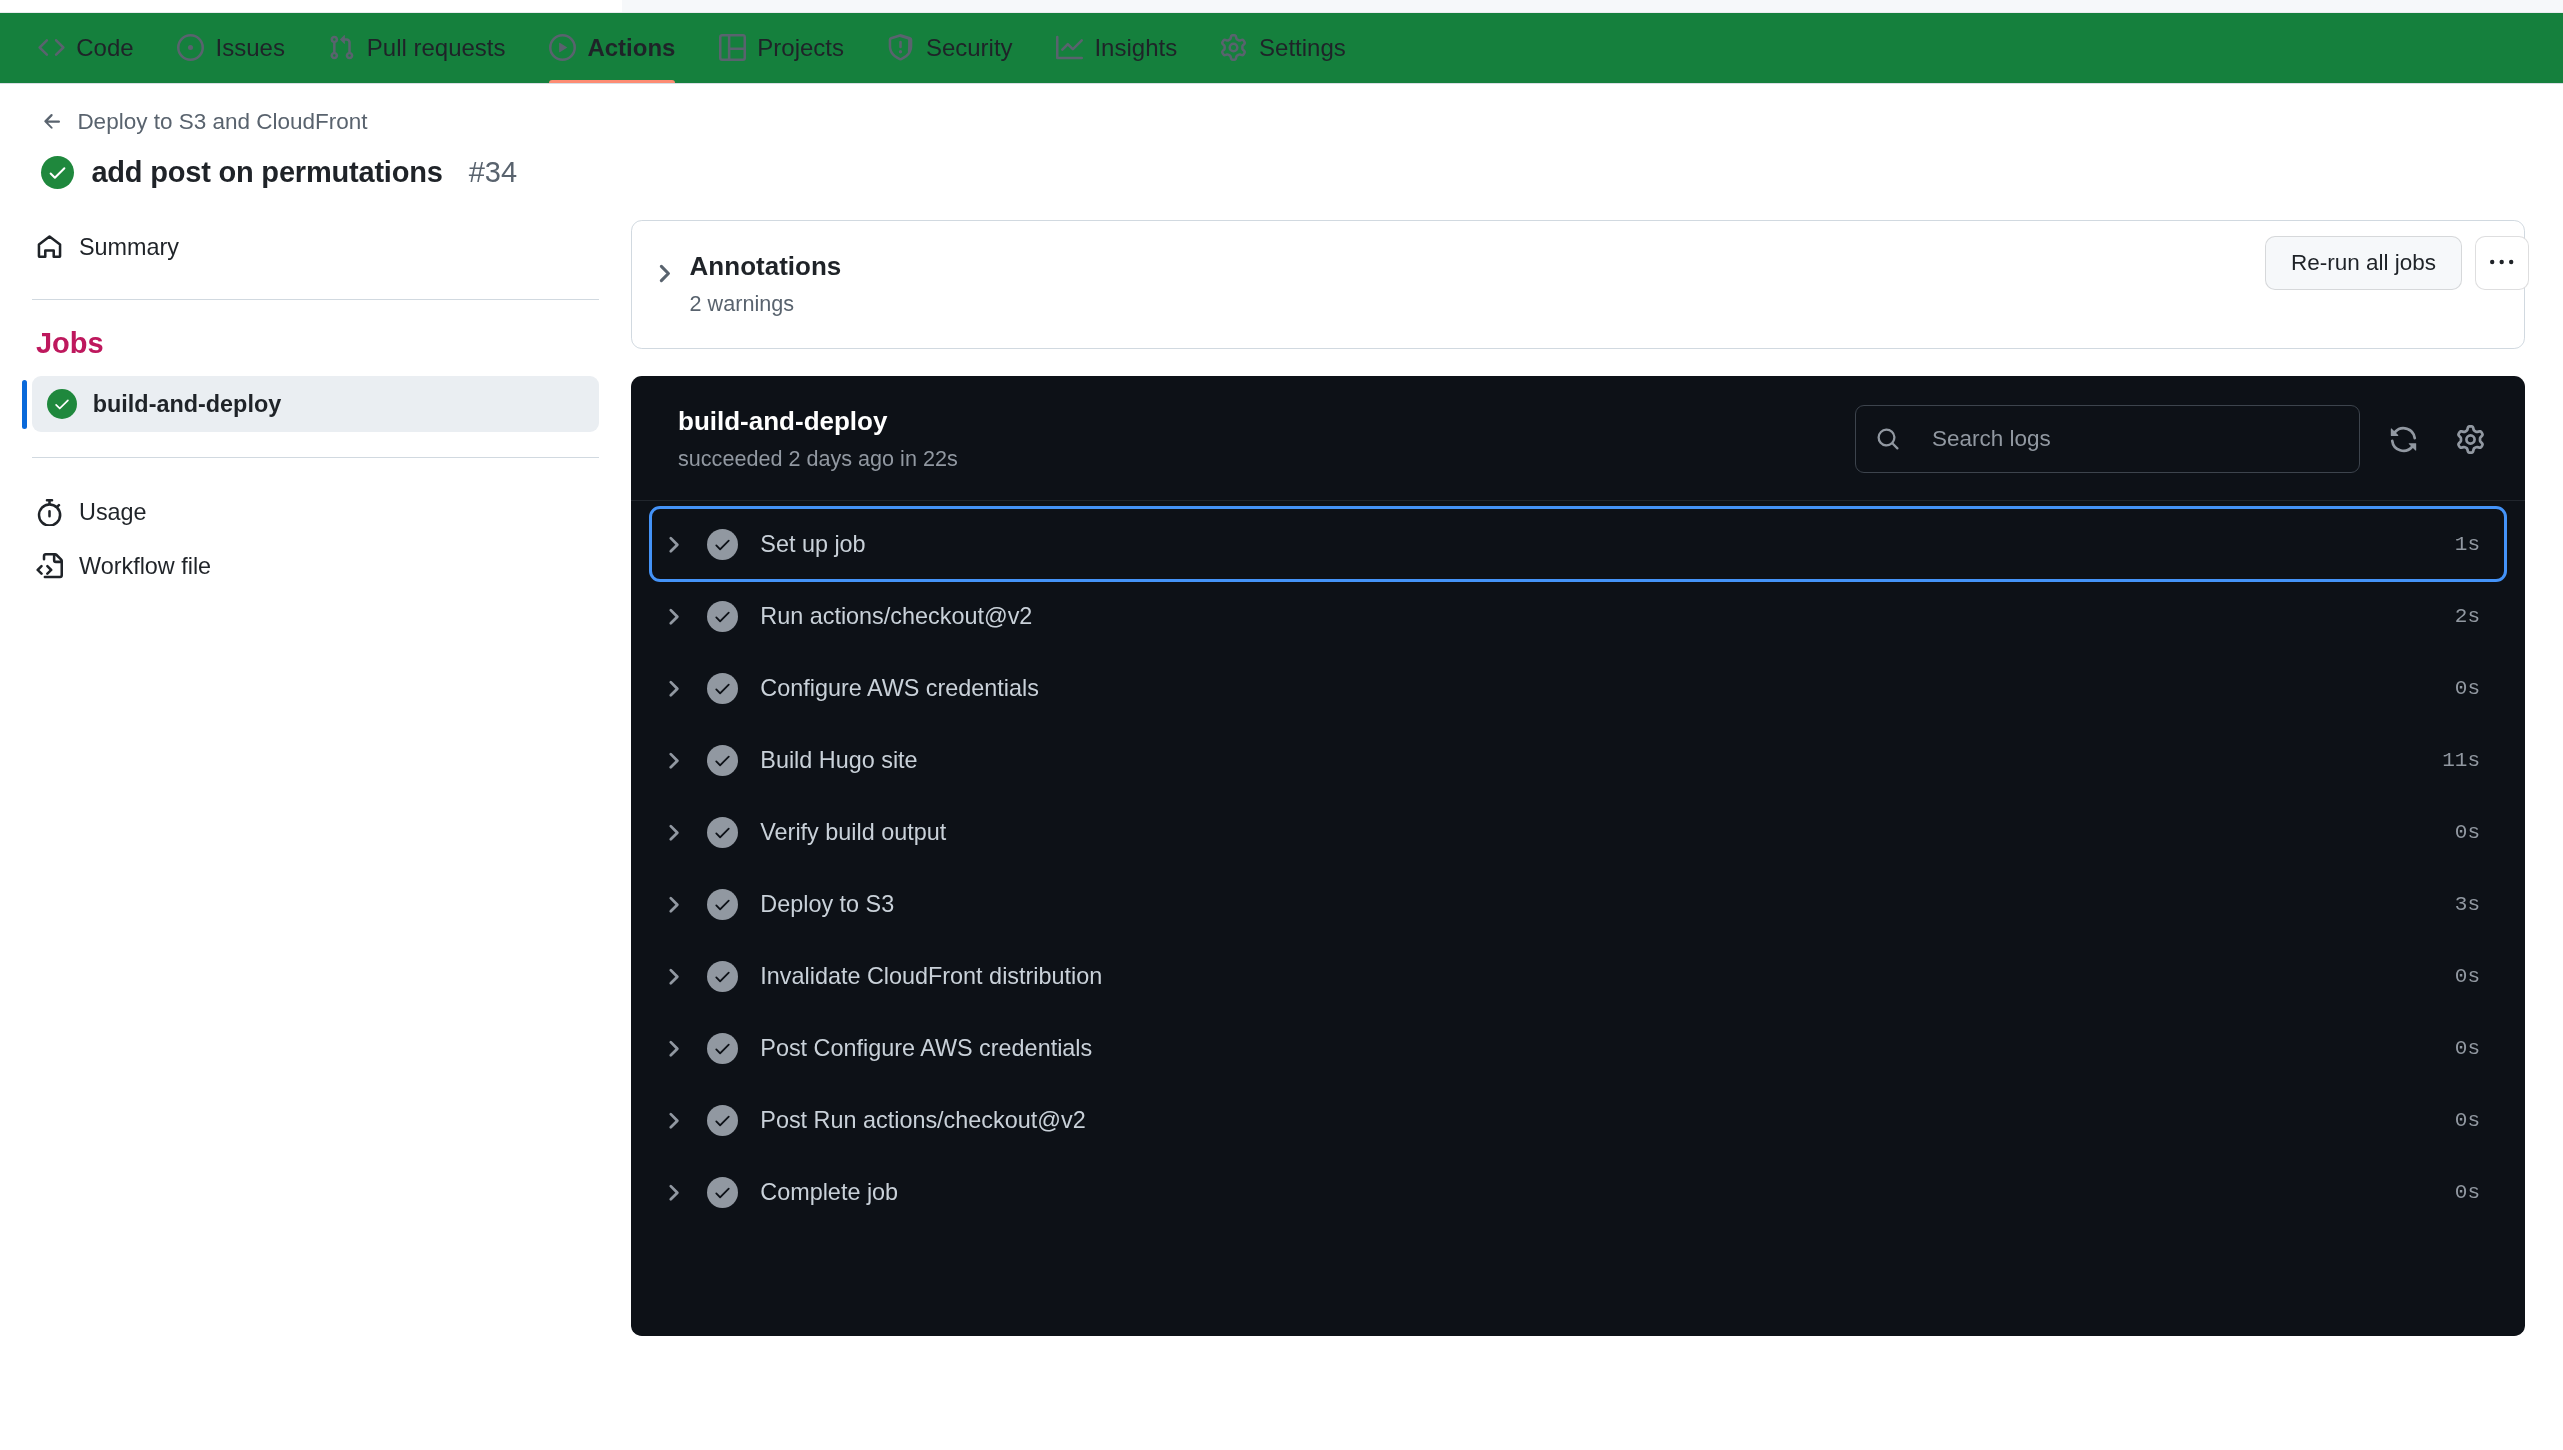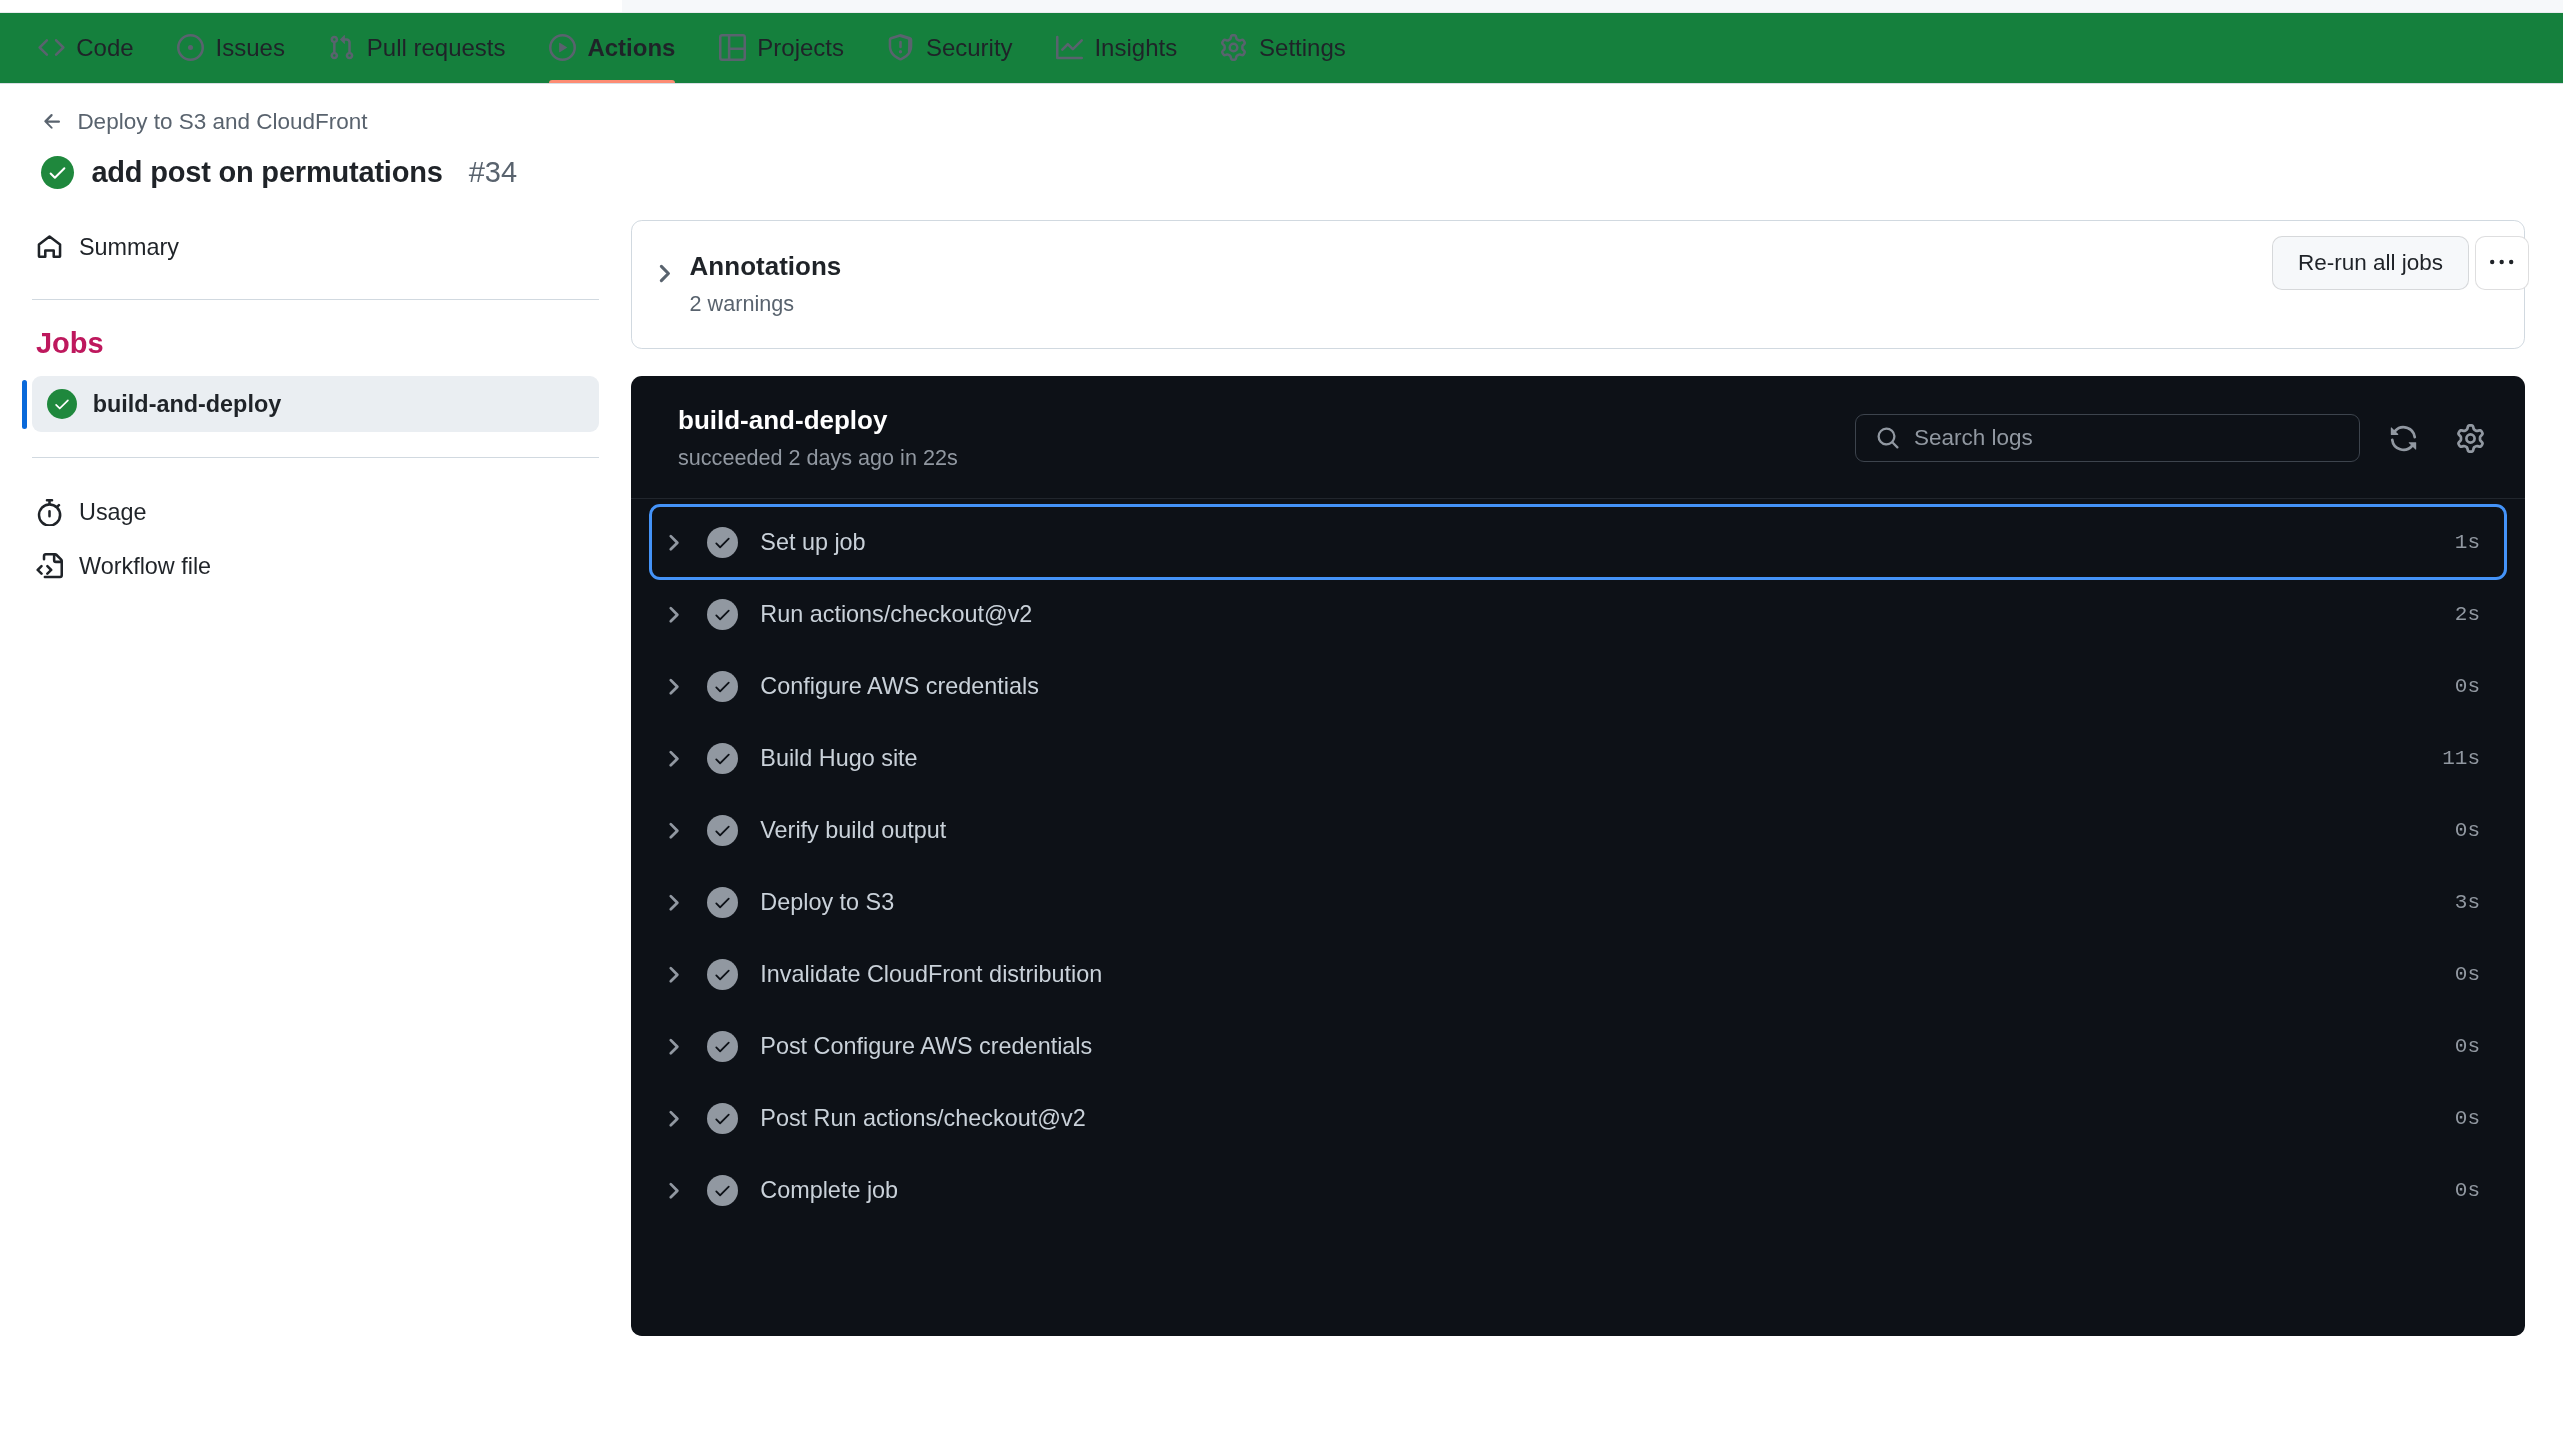--- a/index.html
+++ b/index.html
@@ -100,21 +100,21 @@
     color: #59636e;
     margin-left: 9px;
   }
 
   .head-actions {
     position: absolute;
     right: 34px;
     top: 152px;
     display: flex;
     align-items: center;
-    gap: 6px;
+    gap: 13px;
   }
   .btn {
     height: 54px;
     padding: 0 25px;
     background: #f6f8fa;
     border: 0.9px solid rgba(31,35,40,0.15);
     border-radius: 10px;
     font-size: 22.5px;
     color: #1f2328;
     font-family: "Liberation Sans", sans-serif;
@@ -262,27 +262,27 @@
     color: #9198a1;
     margin-top: 9px;
   }
   .log-head-right {
     display: flex;
     align-items: center;
     gap: 20px;
   }
   .search-box {
     width: 505px;
-    height: 48px;
+    height: 68px;
     border: 0.9px solid #3d444d;
     border-radius: 9px;
     background: #0d1117;
     display: flex;
     align-items: center;
-    gap: 14px;
+    gap: 32px;
     padding: 0 20px;
     cursor: text;
   }
   .search-box svg { width: 24px; height: 24px; display: block; color: #9198a1; flex: 0 0 auto; }
   .search-input {
     flex: 1;
     background: transparent;
     border: none;
     outline: none;
     color: #e6edf3;

